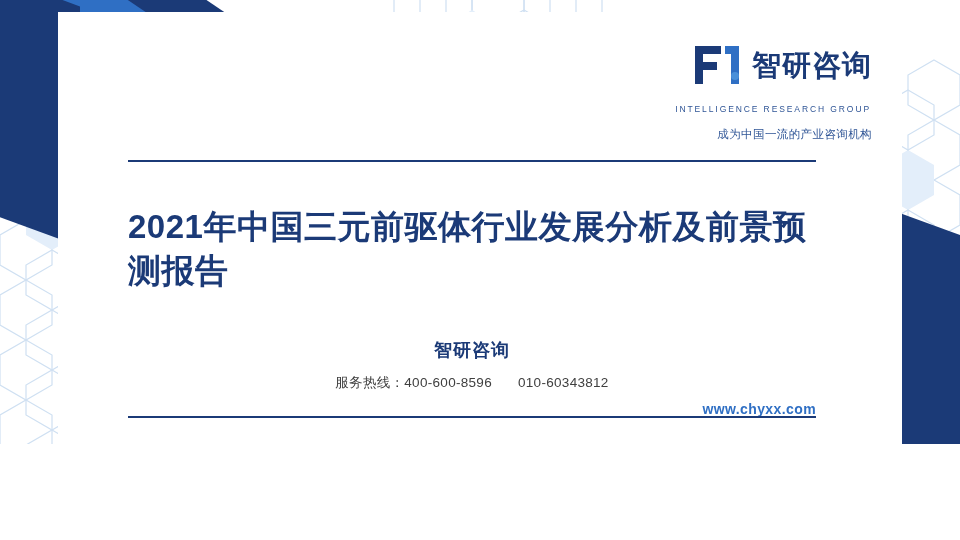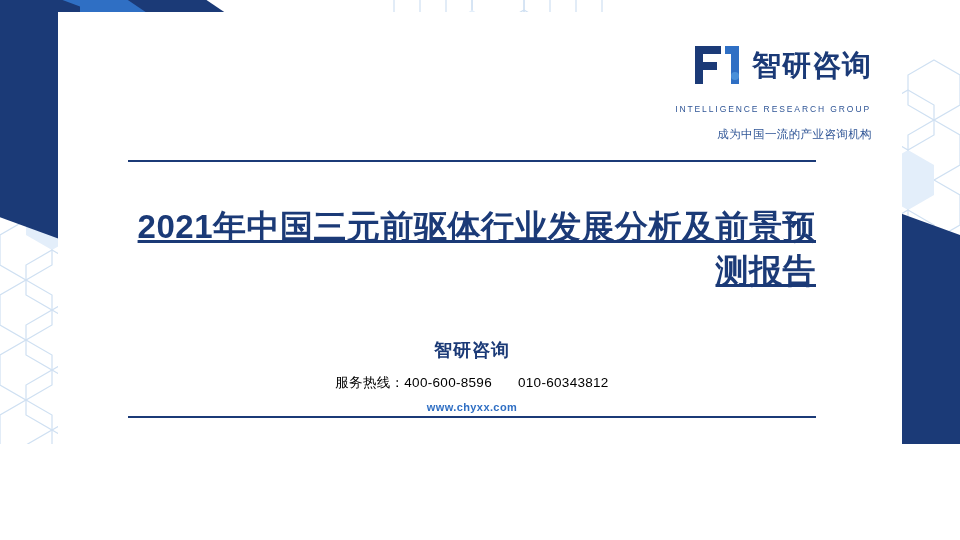--- a/index.html
+++ b/index.html
@@ -170,27 +170,26 @@
     background: #1b3a77;
   }
   .rule-top { top: 160px; }
   .rule-bottom { top: 416px; }
 
   .title {
     position: absolute;
     top: 205px;
     left: 128px;
     width: 688px;
-    text-align: right;
+    text-align: left;
     font-size: 33px;
     font-weight: bold;
     color: #1b3a77;
     line-height: 1.32;
     letter-spacing: .5px;
-    text-decoration: underline;
   }
 
   .company {
     position: absolute;
     top: 338px;
     left: 128px;
     width: 688px;
     text-align: center;
     font-size: 18px;
     font-weight: bold;
@@ -198,32 +197,32 @@
     letter-spacing: 1px;
   }
 
   .hotline {
     position: absolute;
     top: 374px;
     left: 128px;
     width: 688px;
     text-align: center;
     font-size: 13.5px;
-    color: #000000;
+    color: #404040;
     letter-spacing: .3px;
   }
   .hotline .gap { display: inline-block; width: 26px; }
 
   .website {
     position: absolute;
     top: 401px;
     left: 128px;
     width: 688px;
-    text-align: center;
-    font-size: 11px;
+    text-align: right;
+    font-size: 14px;
     color: #2f6fc4;
     font-weight: bold;
     letter-spacing: .4px;
   }
 </style>
 </head>
 <body>
 
 <div class="slide">
 

